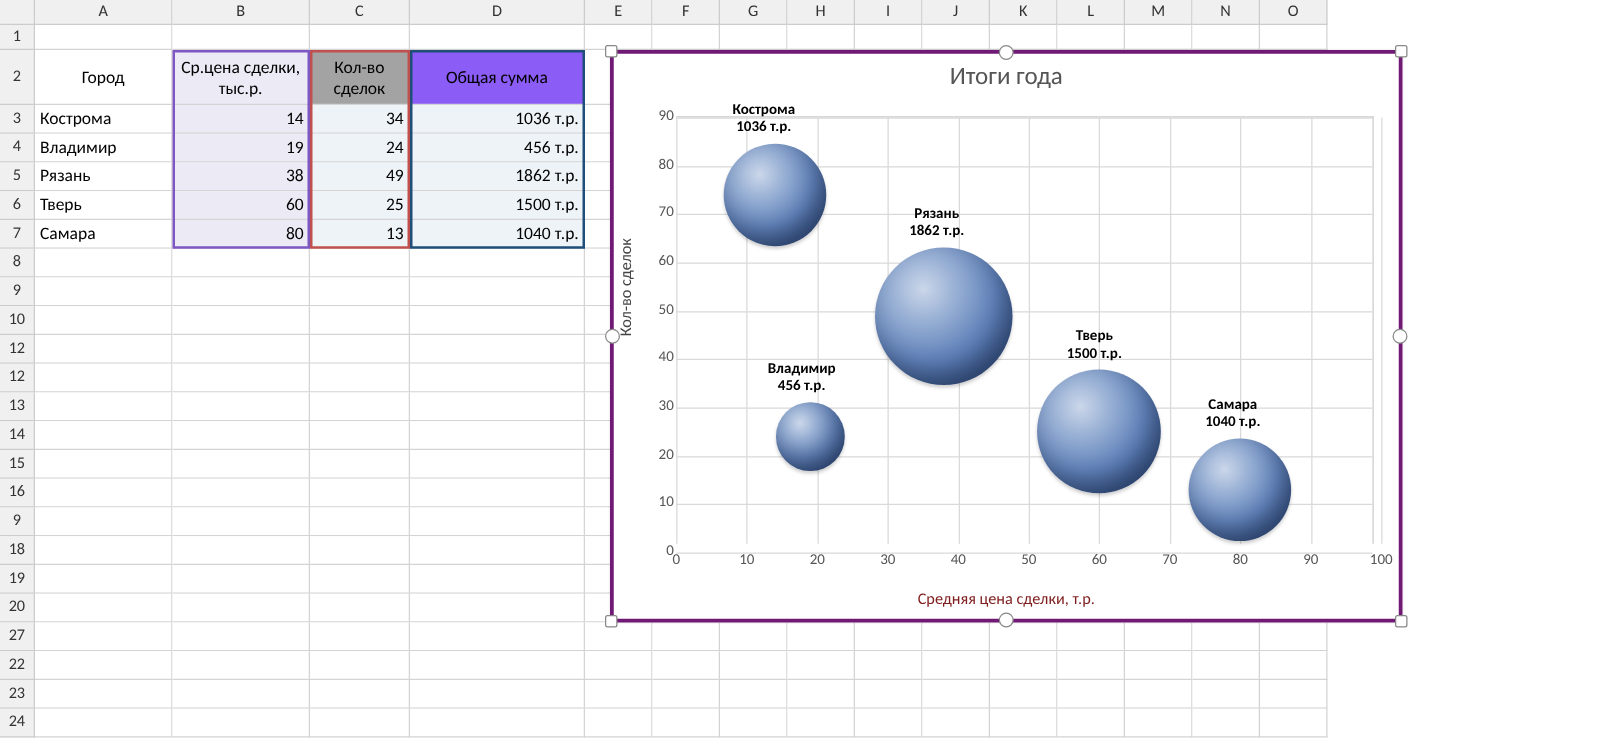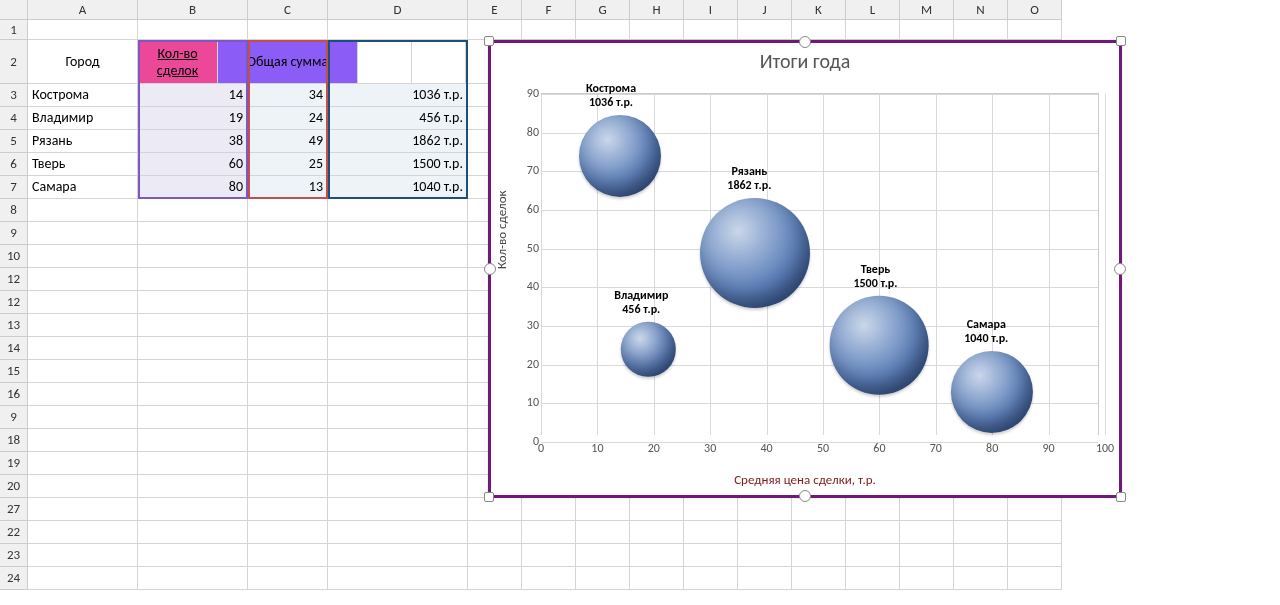--- a/index.html
+++ b/index.html
@@ -86,21 +86,21 @@
     background: #fff;
   }
   .row.r1 .cell { height: 20px; }
   .row.r2 .cell { height: 44px; }
   .row.rn .cell { height: 23px; }
 
   .hcenter { text-align: center; display:flex; align-items:center; justify-content:center;}
   .right { text-align: right; }
   .left { text-align: left; }
   .th-b { background: #ecebf5; }
-  .th-c { background: #ec4899; text-decoration: underline; }
+  .th-c { background: #a3a3a3; }
   .th-d { background: #8b5cf6; }
 
   
   .fill-b { background: #ecebf5; }
   .fill-c { background: #eef3f8; }
   .fill-d { background: #eef3f8; }
 
   
   .range-outline {
     position: absolute;
@@ -275,20 +275,23 @@
         <div class="cell cX"></div>
         <div class="cell cX"></div>
         <div class="cell cX"></div>
         <div class="cell cX"></div>
         <div class="cell cX"></div>
         <div class="cell cX"></div>
         <div class="cell cX"></div>
       </div>
       <div class="row r2">
         <div class="cell cA hcenter">Город</div>
+        <div class="cell cB hcenter th-b">
+          <span style="text-align:center">Ср.цена сделки,<br> тыс.р.</span>
+        </div>
         <div class="cell cC hcenter th-c">
           <span style="text-align:center">Кол-во<br>сделок</span>
         </div>
         <div class="cell cD hcenter th-d">Общая сумма</div>
         <div class="cell cX"></div>
         <div class="cell cX"></div>
         <div class="cell cX"></div>
         <div class="cell cX"></div>
         <div class="cell cX"></div>
         <div class="cell cX"></div>

